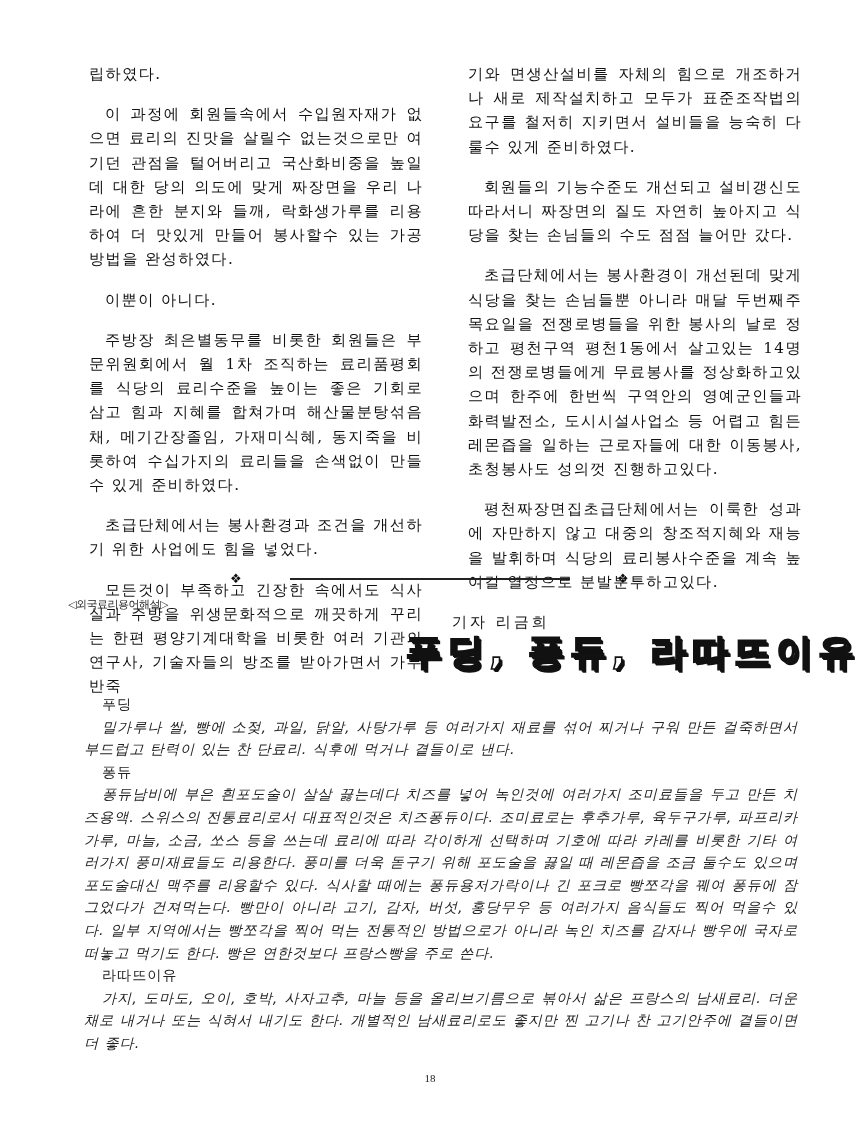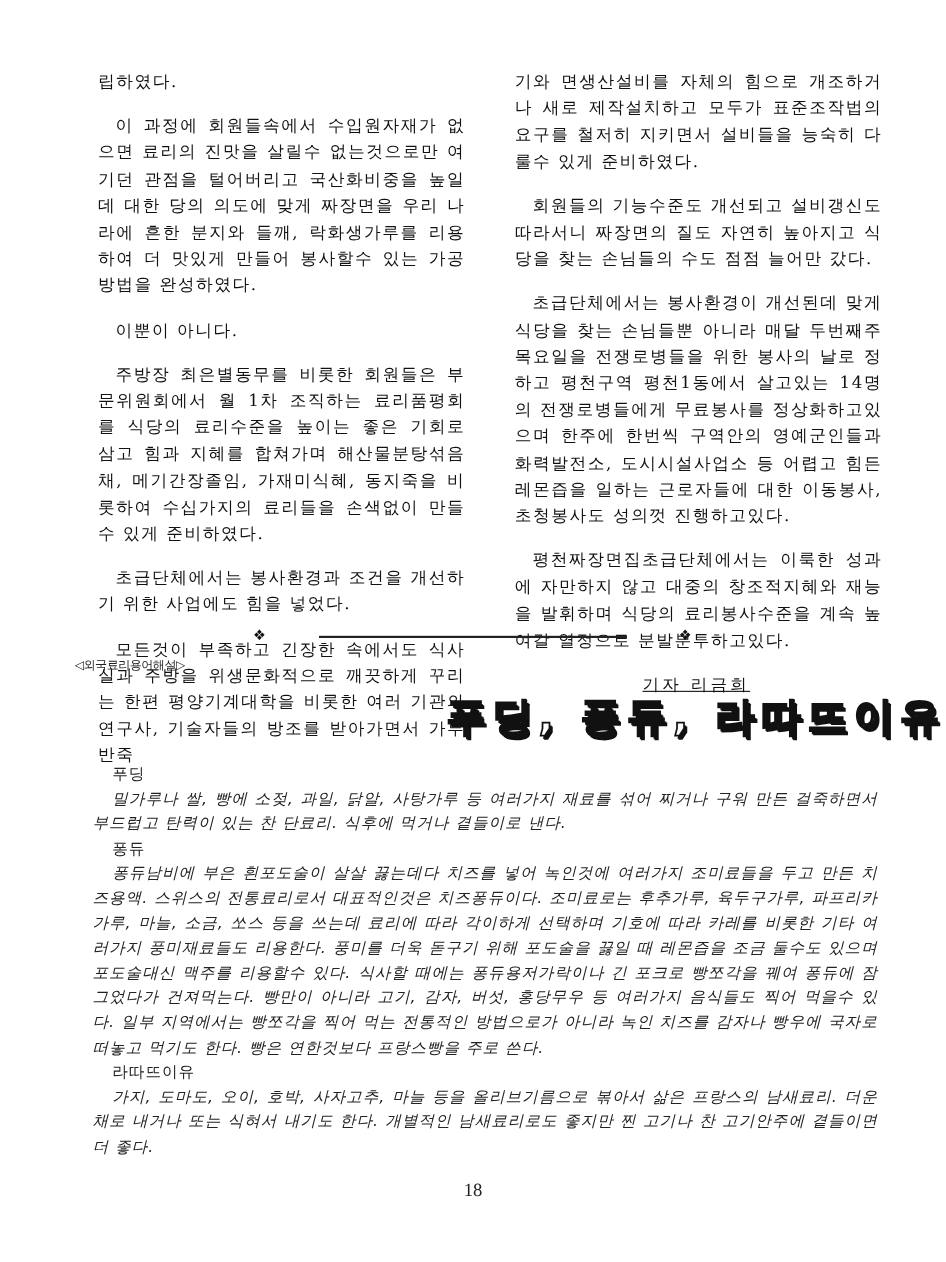--- a/index.html
+++ b/index.html
@@ -2,33 +2,33 @@
 <html><head>
 <meta charset="utf-8">
 <style>
   html, body { margin:0; padding:0; background:#ffffff; }
   body { width:860px; height:1147px; position:relative; overflow:hidden; color:#111; font-family:"DejaVu Serif", serif; }
   .col { position:absolute; top:46px; width:366px; font-size:15.2px; line-height:24.2px; letter-spacing:1.4px; text-align:justify; }
   .col.left { left:73px; }
   .col.right { left:452px; }
   .col p { margin:16px; text-indent:0; }
   .col p.ind { text-indent:16px; }
-  .byline { text-align:center; letter-spacing:3px; font-family:"DejaVu Sans", sans-serif; font-size:15px; padding-right:4px;text-decoration:underline; }
+  .byline { text-align:left; letter-spacing:3px; font-family:"DejaVu Sans", sans-serif; font-size:15px; padding-right:4px; }
   .divider { position:absolute; top:573px; left:0; width:860px; height:12px; }
   .diamond { position:absolute; top:0; font-size:13px; line-height:12px; color:#111; }
   .diamond.l { left:230px; }
   .diamond.r { left:617px; }
   .rule { position:absolute; top:5px; left:290px; width:280px; height:2px; background:#222; }
   .section-tag { position:absolute; top:597px; left:68px; font-family:"DejaVu Sans", sans-serif; font-size:11px; letter-spacing:-0.5px; color:#222; }
   .title { position:absolute; top:628px; left:0; width:860px; text-align:right; font-family:"DejaVu Sans", sans-serif; font-weight:bold; font-size:36px; letter-spacing:6px; color:#fff;
     -webkit-text-stroke:1.6px #111; text-shadow: 2px 2px 0 #111, 3px 3px 0 #111; }
   .gloss { position:absolute; top:693px; left:84px; width:714px; font-family:"DejaVu Sans", sans-serif; font-size:14.2px; line-height:22.6px; letter-spacing:0.9px; text-align:justify; color:#222; }
   .gloss .term { padding-left:18px; }
   .gloss .def { text-indent:18px; margin:0;font-style:italic; }
-  .page-num { position:absolute; top:1072px; left:0; width:860px; text-align:center; font-family:"Liberation Serif", serif; font-size:17px; color:#222; }
+  .page-num { position:absolute; top:1072px; left:0; width:860px; text-align:center; font-family:"Liberation Serif", serif; font-size:11px; color:#222; }
 </style>
 </head>
 <body>
 
 <div class="col left">
   <p>립하였다.</p>
   <p class="ind">이 과정에 회원들속에서 수입원자재가 없으면 료리의 진맛을 살릴수 없는것으로만 여기던 관점을 털어버리고 국산화비중을 높일데 대한 당의 의도에 맞게 짜장면을 우리 나라에 흔한 분지와 들깨, 락화생가루를 리용하여 더 맛있게 만들어 봉사할수 있는 가공방법을 완성하였다.</p>
   <p class="ind">이뿐이 아니다.</p>
   <p class="ind">주방장 최은별동무를 비롯한 회원들은 부문위원회에서 월 1차 조직하는 료리품평회를 식당의 료리수준을 높이는 좋은 기회로 삼고 힘과 지혜를 합쳐가며 해산물분탕섞음채, 메기간장졸임, 가재미식혜, 동지죽을 비롯하여 수십가지의 료리들을 손색없이 만들수 있게 준비하였다.</p>
   <p class="ind">초급단체에서는 봉사환경과 조건을 개선하기 위한 사업에도 힘을 넣었다.</p>

